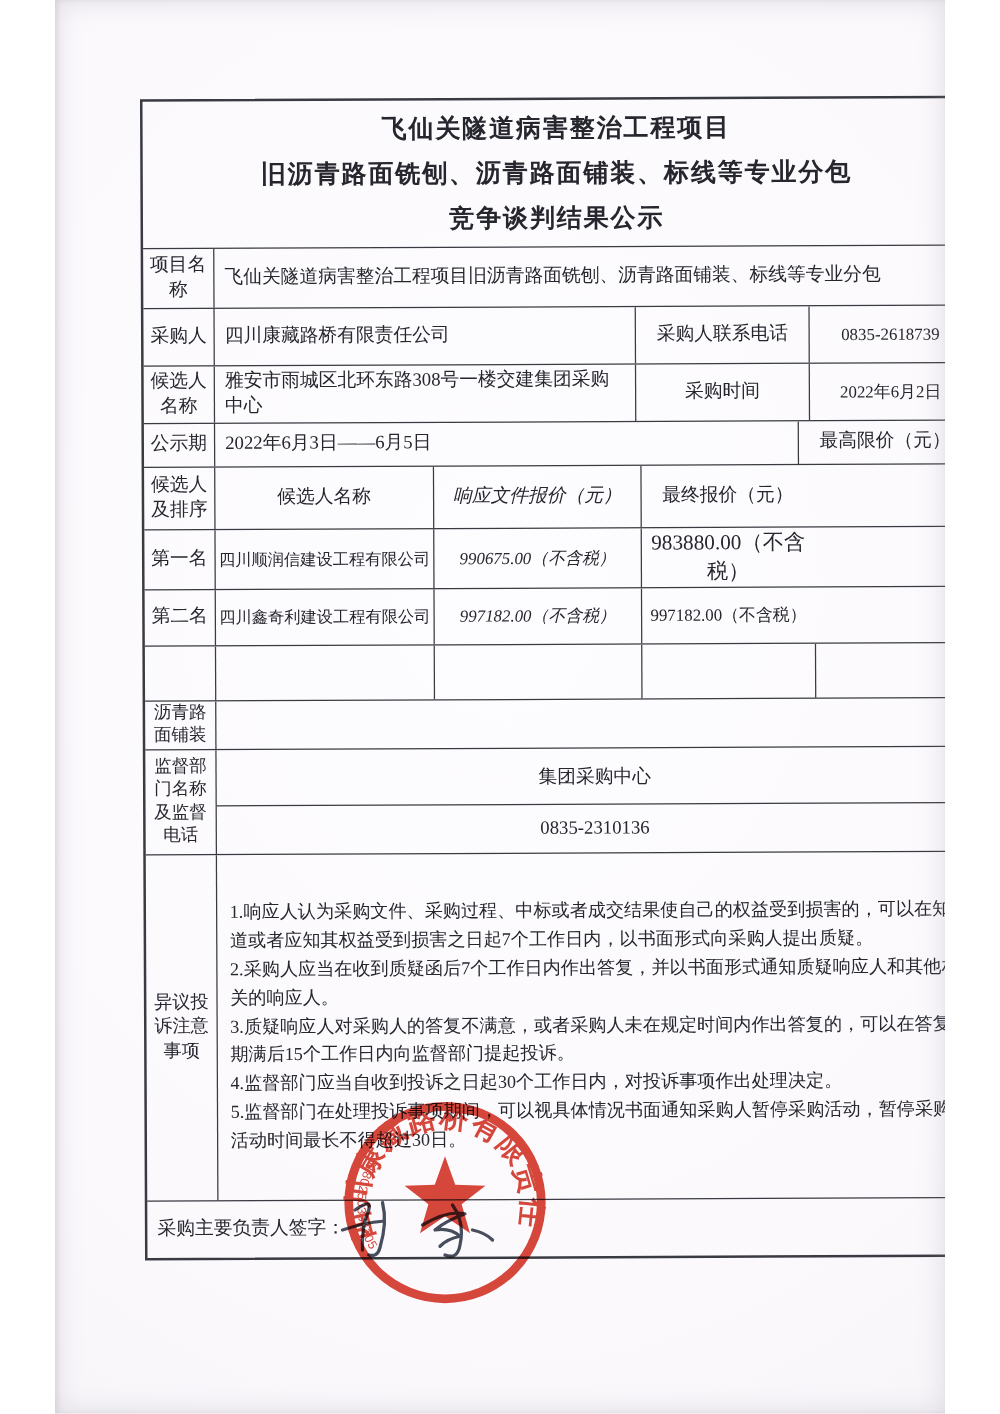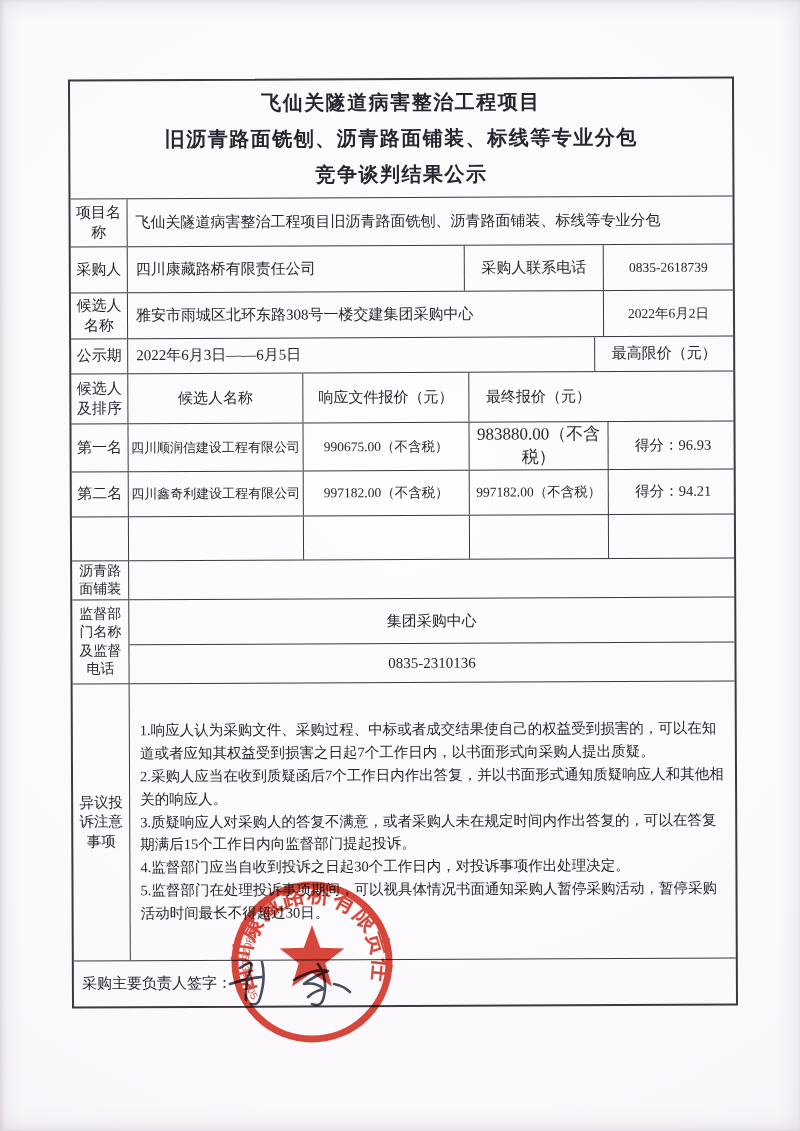--- a/index.html
+++ b/index.html
@@ -1,19 +1,19 @@
 <!DOCTYPE html>
 <html><head>
 <meta charset="utf-8">
 <style>
   * { box-sizing: border-box; margin: 0; padding: 0; }
   html, body { background: #ffffff; }
   .page {
     position: relative;
-    width: 800px;
+    width: 712px;
     height: 1131px;
     margin: 0 auto;
     overflow: hidden;
     background: radial-gradient(130% 95% at 50% 42%, #fdfcfe 0%, #fbf9fc 55%, #f3f0f5 100%);
     font-family: "Liberation Serif", serif;
     color: #26262e;
   }
   .page::after {
     content: "";
     position: absolute; inset: 0;
@@ -33,21 +33,21 @@
   .td {
     display: flex; align-items: center; justify-content: center;
     text-align: center; padding: 2px 4px;
     font-size: 15px; line-height: 1.32; min-width: 0;
   }
   .td + .td { border-left: 1.5px solid #3a3a42; }
   .al { justify-content: flex-start; text-align: left; padding-left: 8px; padding-right: 8px; }
   .w-label { width: 56px;  flex: none; }
   .w-grow  { flex: 1; }
   .w-name  { width: 175px; flex: none; font-size: 13px; padding: 2px 2px; }
-  .w-p     { width: 166px; flex: none; font-size: 13.5px; }
+  .w-p     { width: 166px; flex: none; font-size: 13.5px; font-style: italic; }
   .w-mid   { width: 139px; flex: none; }
   .w-end   { width: 130px; flex: none; font-size: 13.5px; }
   
   .r-title { height: 117px; flex-direction: column; gap: 9px; display: flex;
              align-items: center; justify-content: center;
              font-family: "Liberation Sans", sans-serif; font-weight: 700;
              font-size: 20px; letter-spacing: 1.5px; }
   .r-proj  { height: 48px; }
   .r-buyer { height: 46px; }
   .r-place { height: 46px; }
@@ -99,20 +99,21 @@
     <div class="tr r-buyer">
       <div class="td w-label">采购人</div>
       <div class="td w-grow al">四川康藏路桥有限责任公司</div>
       <div class="td w-mid">采购人联系电话</div>
       <div class="td w-end">0835-2618739</div>
     </div>
 
     <div class="tr r-place">
       <div class="td w-label">候选人名称</div>
       <div class="td w-grow al">雅安市雨城区北环东路308号一楼交建集团采购中心</div>
+      <div class="td w-mid">采购时间</div>
       <div class="td w-end">2022年6月2日</div>
     </div>
 
     <div class="tr r-publ">
       <div class="td w-label">公示期</div>
       <div class="td w-grow al">2022年6月3日——6月5日</div>
       <div class="td w-mid">最高限价（元）</div>
     </div>
 
     <div class="tr r-chead">
@@ -120,29 +121,27 @@
       <div class="td w-name" style="font-size:15px">候选人名称</div>
       <div class="td w-p" style="font-size:15px">响应文件报价（元）</div>
       <div class="td w-mid">最终报价（元）</div>
     </div>
 
     <div class="tr r-c1">
       <div class="td w-label">第一名</div>
       <div class="td w-name">四川顺润信建设工程有限公司</div>
       <div class="td w-p">990675.00（不含税）</div>
       <div class="td w-mid" style="font-size:17px">983880.00（不含税）</div>
-      <div class="td w-end" style="font-size:14.5px">得分：96.93</div>
     </div>
 
     <div class="tr r-c2">
       <div class="td w-label">第二名</div>
       <div class="td w-name">四川鑫奇利建设工程有限公司</div>
       <div class="td w-p">997182.00（不含税）</div>
       <div class="td w-mid" style="font-size:13.5px">997182.00（不含税）</div>
-      <div class="td w-end" style="font-size:14.5px">得分：94.21</div>
     </div>
 
     <div class="tr r-empty">
       <div class="td w-label"></div>
       <div class="td w-name"></div>
       <div class="td w-p"></div>
       <div class="td w-mid"></div>
       <div class="td w-end"></div>
     </div>
 

